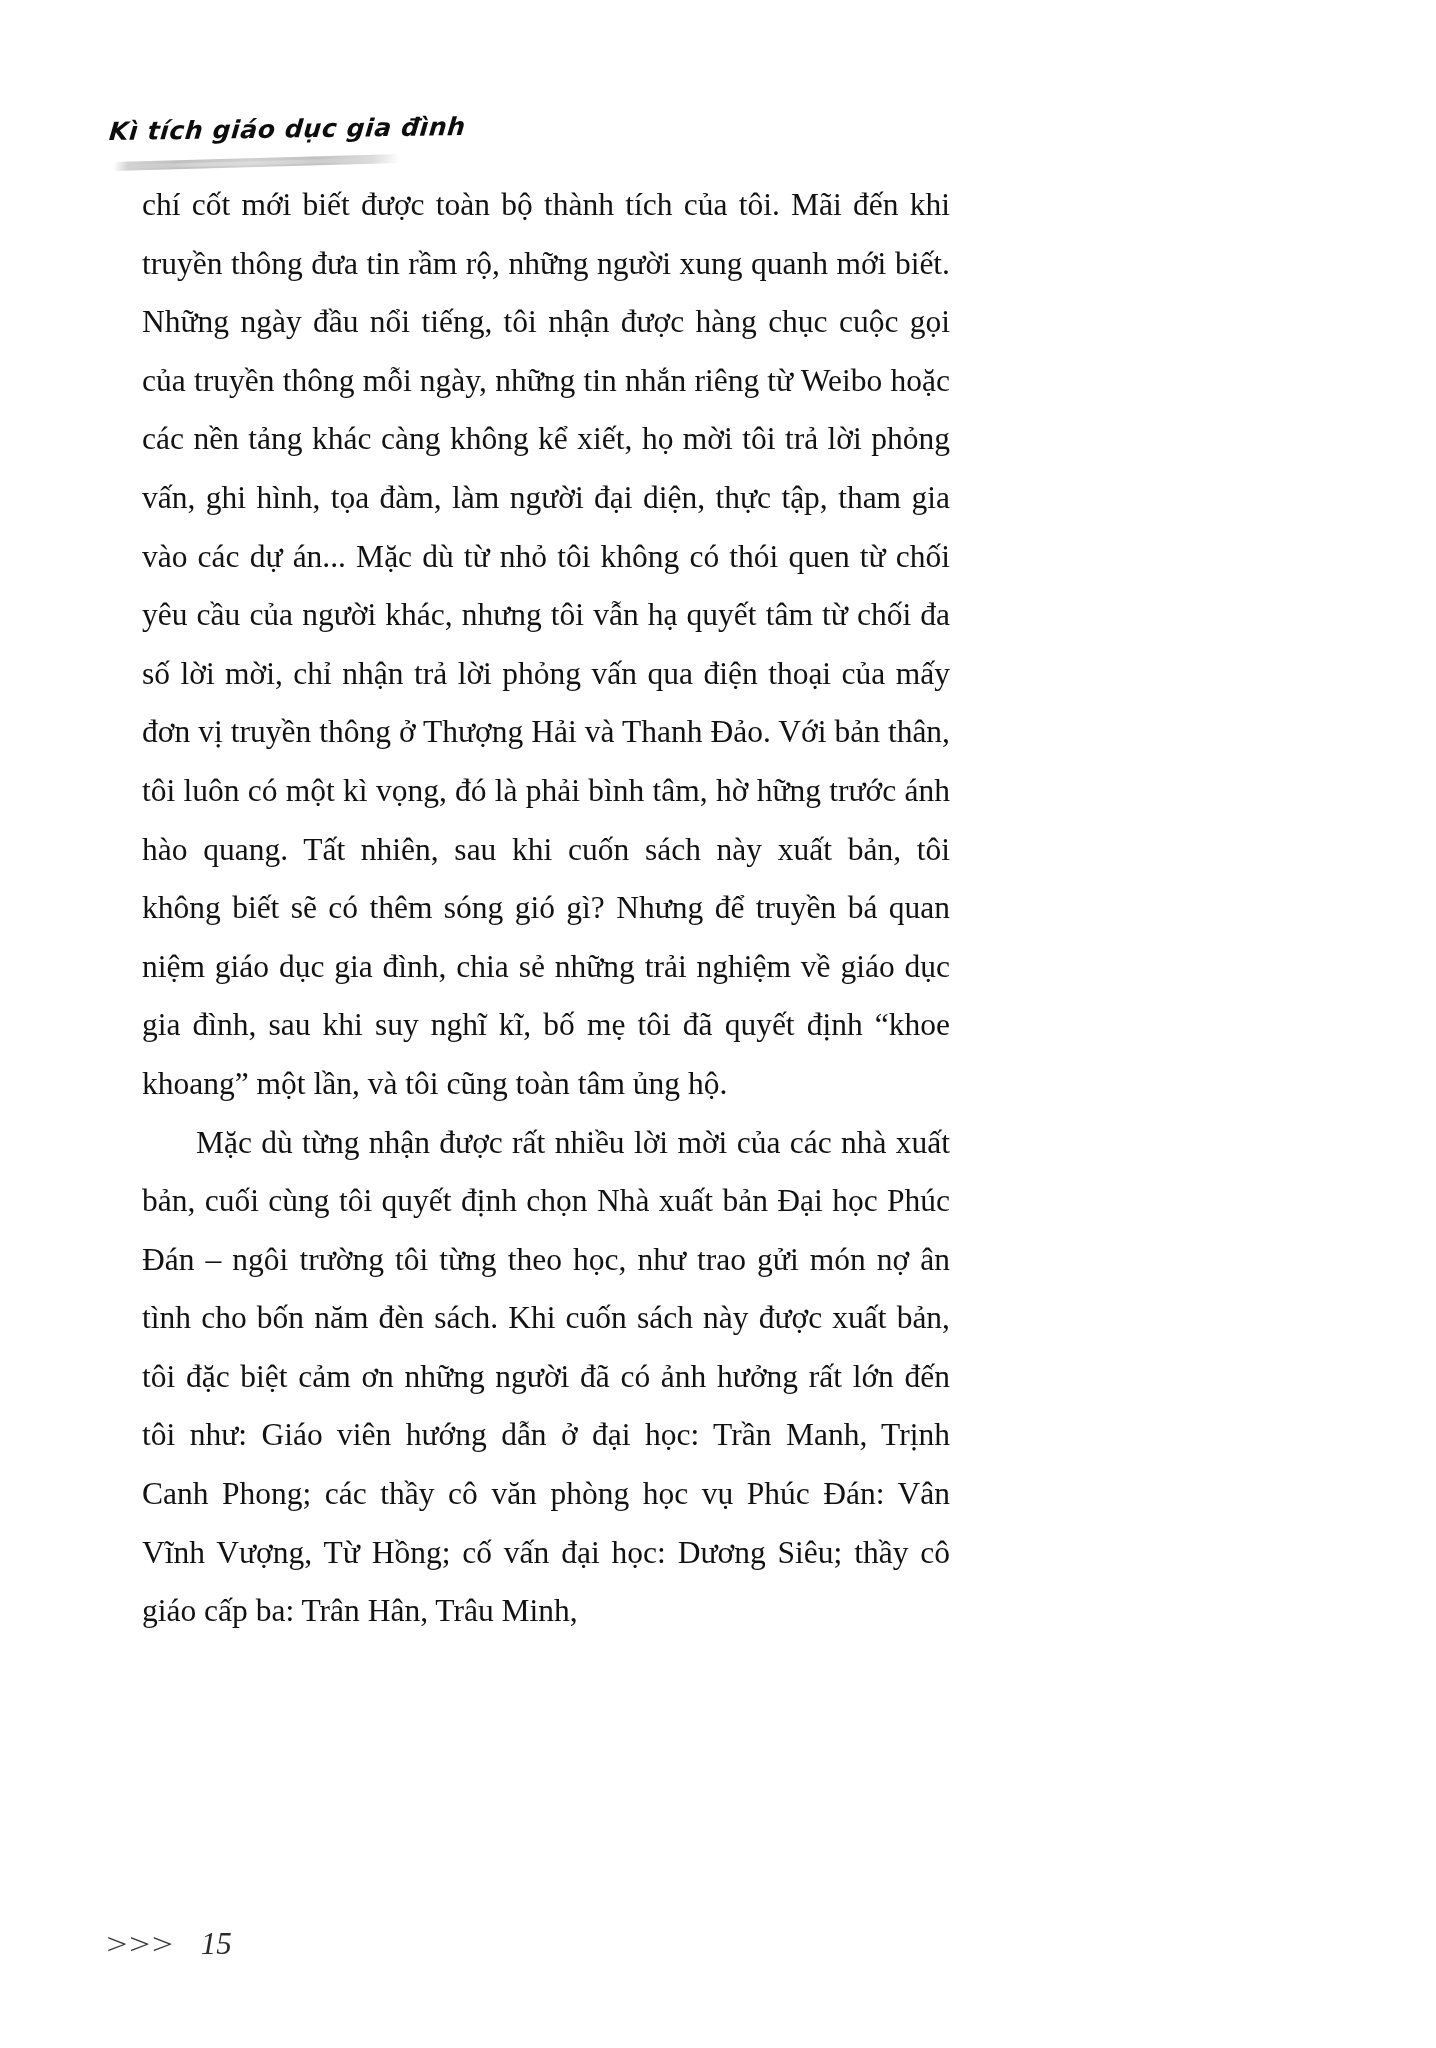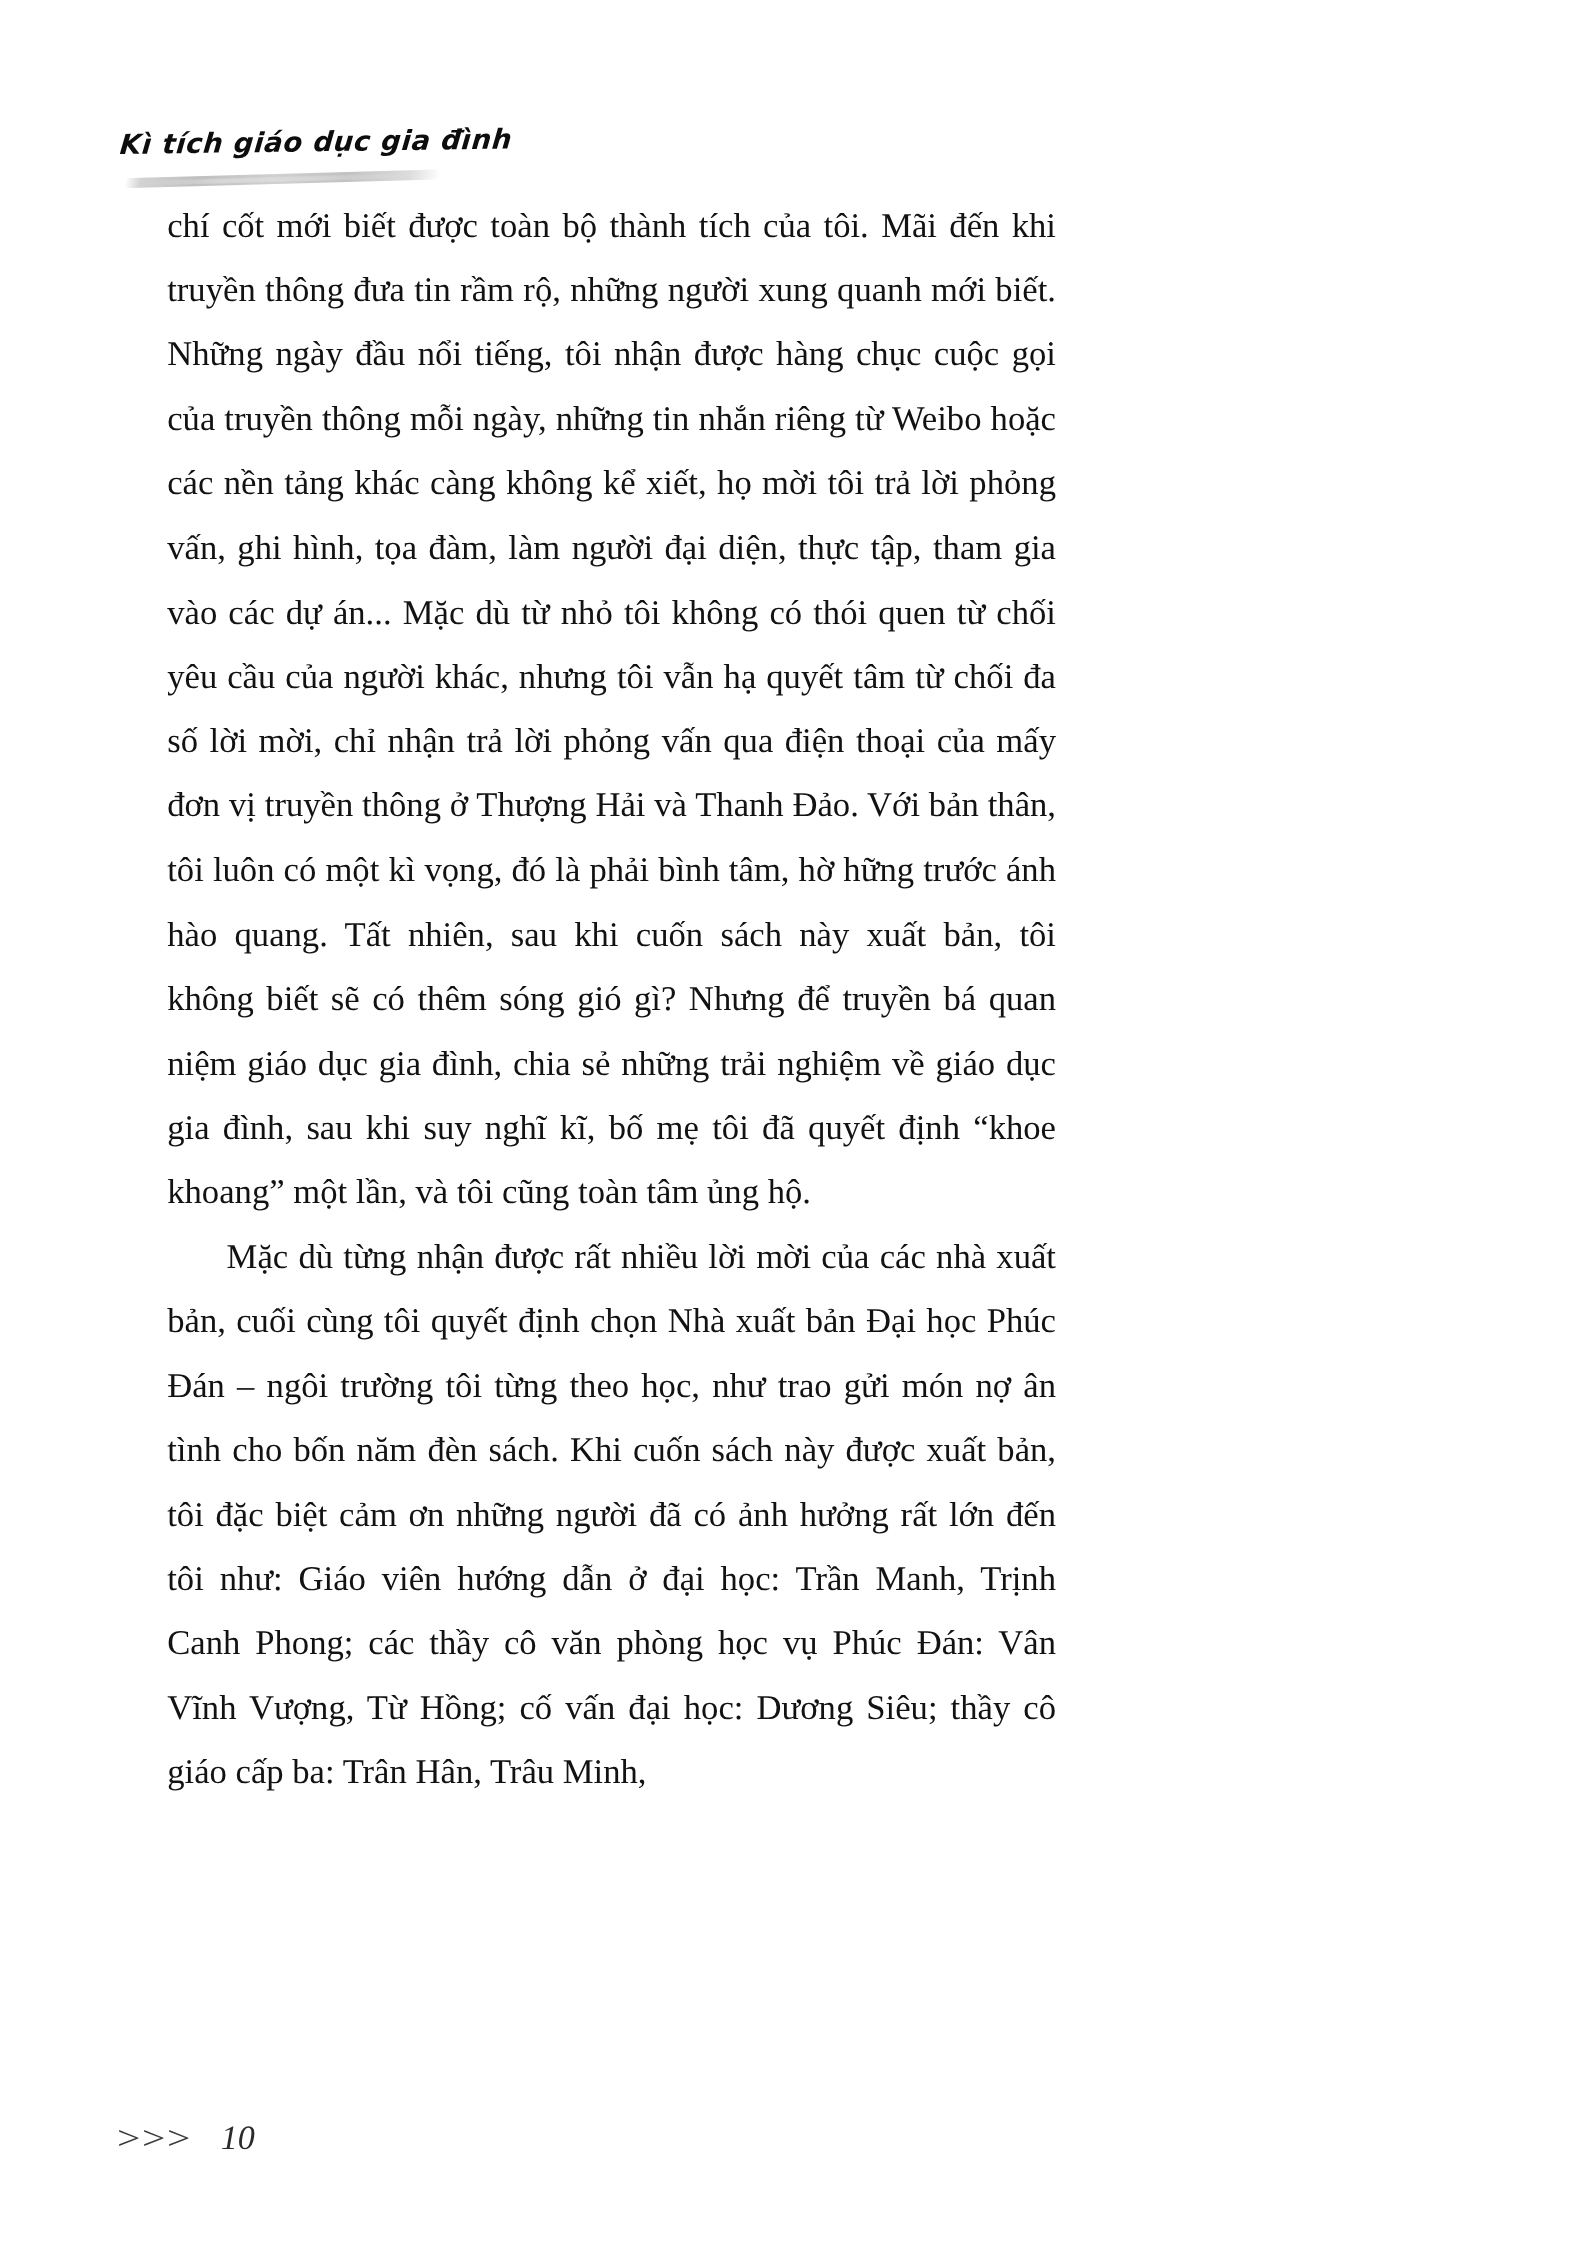--- a/index.html
+++ b/index.html
@@ -65,21 +65,21 @@
         rgba(235,235,235,0) 0%,
         rgba(229,229,229,0.55) 30%,
         rgba(233,233,233,0.4) 65%,
         rgba(240,240,240,0) 100%);
     border-radius: 3px;
   }
 
   
   .body-column {
     position: absolute;
-    left: 152px;
+    left: 142px;
     top: 176px;
     width: 808px;
   }
   .para {
     margin: 0;
     text-align: justify;
     text-justify: inter-word;
     font-size: 31.5px;
     line-height: 58.6px;
     color: #121212;
@@ -129,16 +129,16 @@
     <div class="header-brushstroke"></div>
   </div>
 
   <div class="body-column">
     <p class="para para-first">chí cốt mới biết được toàn bộ thành tích của tôi. Mãi đến khi truyền thông đưa tin rầm rộ, những người xung quanh mới biết. Những ngày đầu nổi tiếng, tôi nhận được hàng chục cuộc gọi của truyền thông mỗi ngày, những tin nhắn riêng từ Weibo hoặc các nền tảng khác càng không kể xiết, họ mời tôi trả lời phỏng vấn, ghi hình, tọa đàm, làm người đại diện, thực tập, tham gia vào các dự án... Mặc dù từ nhỏ tôi không có thói quen từ chối yêu cầu của người khác, nhưng tôi vẫn hạ quyết tâm từ chối đa số lời mời, chỉ nhận trả lời phỏng vấn qua điện thoại của mấy đơn vị truyền thông ở Thượng Hải và Thanh Đảo. Với bản thân, tôi luôn có một kì vọng, đó là phải bình tâm, hờ hững trước ánh hào quang. Tất nhiên, sau khi cuốn sách này xuất bản, tôi không biết sẽ có thêm sóng gió gì? Nhưng để truyền bá quan niệm giáo dục gia đình, chia sẻ những trải nghiệm về giáo dục gia đình, sau khi suy nghĩ kĩ, bố mẹ tôi đã quyết định “khoe khoang” một lần, và tôi cũng toàn tâm ủng hộ.</p>
     <p class="para">Mặc dù từng nhận được rất nhiều lời mời của các nhà xuất bản, cuối cùng tôi quyết định chọn Nhà xuất bản Đại học Phúc Đán – ngôi trường tôi từng theo học, như trao gửi món nợ ân tình cho bốn năm đèn sách. Khi cuốn sách này được xuất bản, tôi đặc biệt cảm ơn những người đã có ảnh hưởng rất lớn đến tôi như: Giáo viên hướng dẫn ở đại học: Trần Manh, Trịnh Canh Phong; các thầy cô văn phòng học vụ Phúc Đán: Vân Vĩnh Vượng, Từ Hồng; cố vấn đại học: Dương Siêu; thầy cô giáo cấp ba: Trân Hân, Trâu Minh,</p>
   </div>
 
   <div class="footer">
     <span class="footer-chevrons">&gt;&gt;&gt;</span>
-    <span class="footer-pagenum">10</span>
+    <span class="footer-pagenum">15</span>
   </div>
 
 </div>
 
 </body></html>

